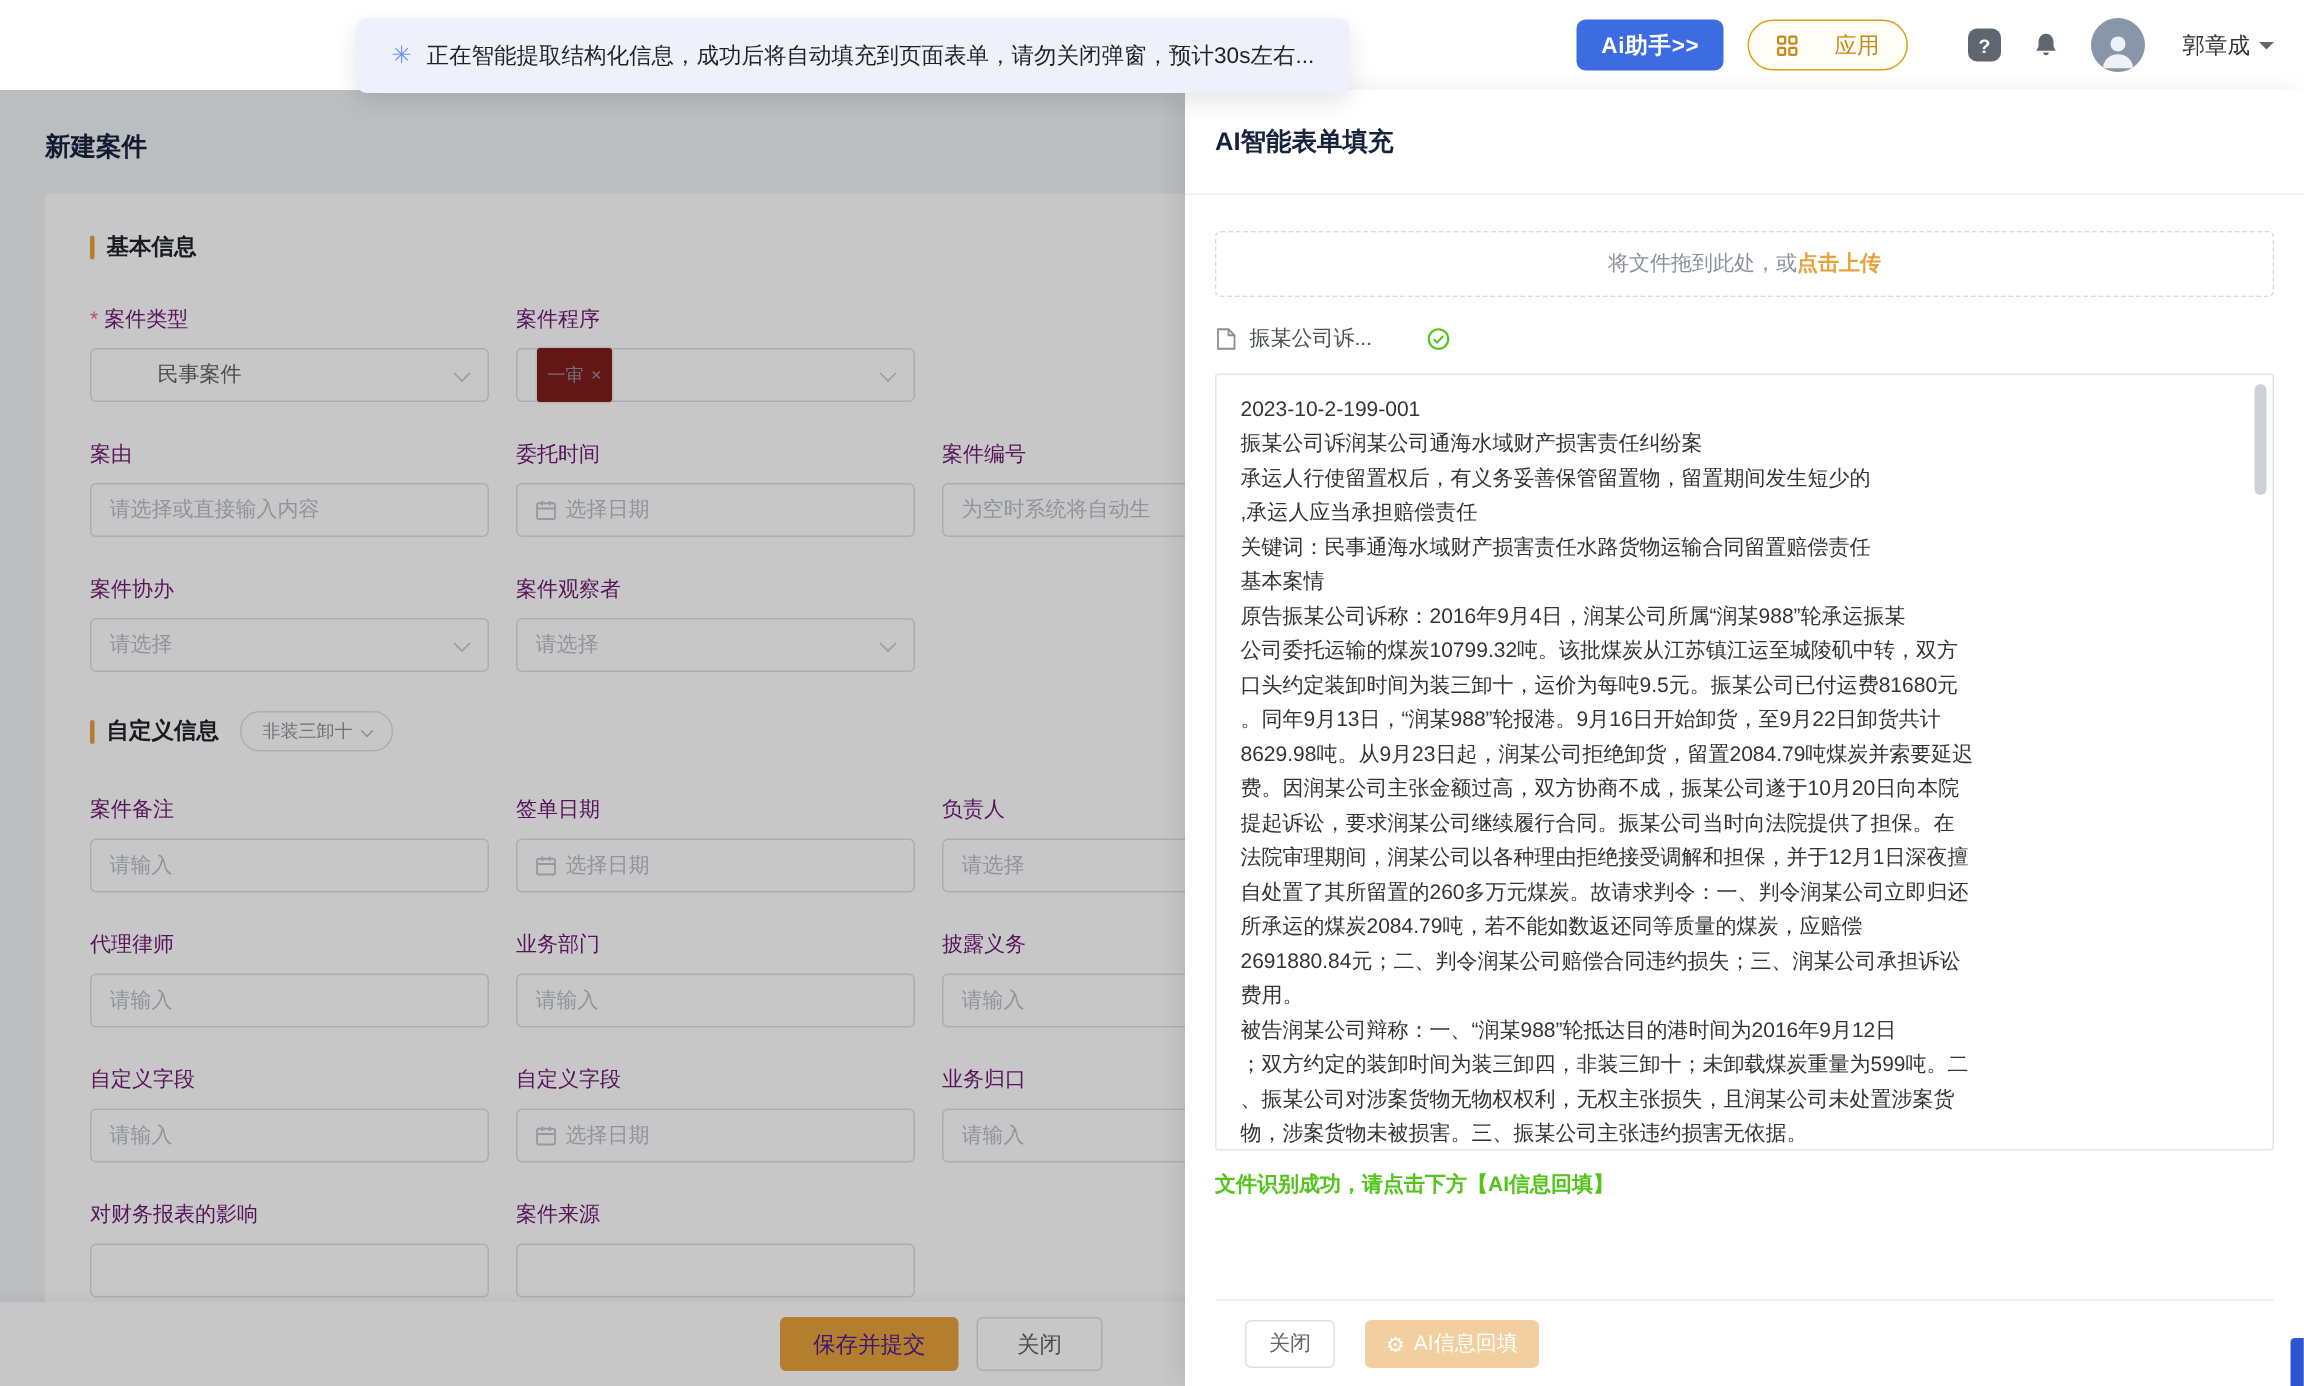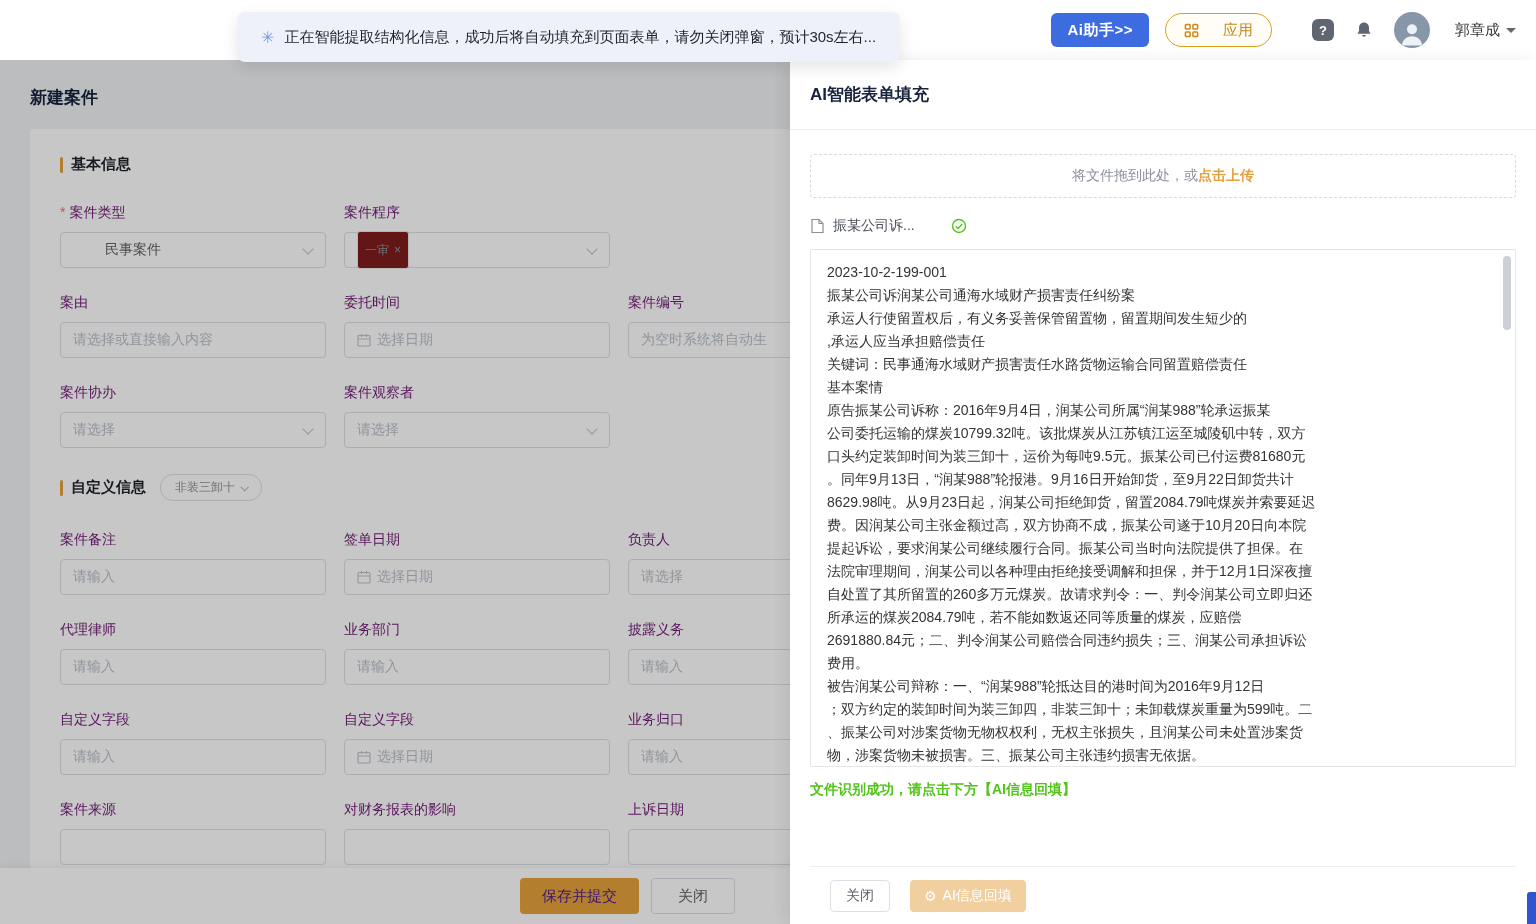--- a/index.html
+++ b/index.html
@@ -318,29 +318,25 @@
       <div class="form-item">
         <div class="form-label">业务归口</div>
         <div class="control">
           <span class="ph">请输入</span>
         </div>
       </div>
     </div>
 
     <div class="form-row">
       <div class="form-item">
-        <div class="form-label">案件来源</div>
-        <div class="control"></div>
-      </div>
-      <div class="form-item">
         <div class="form-label">对财务报表的影响</div>
         <div class="control"></div>
       </div>
       <div class="form-item">
-        <div class="form-label">上诉日期</div>
+        <div class="form-label">案件来源</div>
         <div class="control"></div>
       </div>
     </div>
 
   </div>
 </div>
 
 <div class="page-footer">
   <button class="btn-warn">保存并提交</button>
   <button class="btn-plain">关闭</button>

